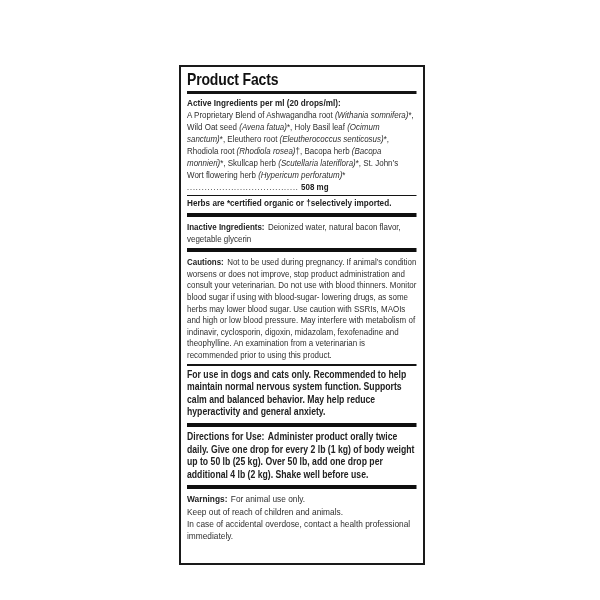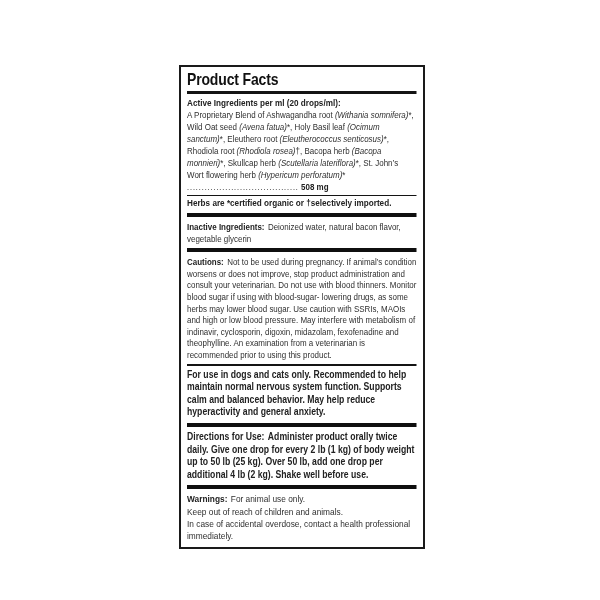--- a/index.html
+++ b/index.html
@@ -11,21 +11,21 @@
     position: relative;
     overflow: hidden;
   }
   .panel {
     position: absolute;
     left: 179px; top: 65px;
     width: 246px;
     box-sizing: border-box;
     border: 2px solid #1a1a1a;
     background: #ffffff;
-    padding: 3px 6px 4px 6px;
+    padding: 3px 6px 20px 6px;
   }
   
   .condense {
     width: 117.6%;
     transform: scaleX(0.85);
     transform-origin: 0 0;
   }
   h1.title {
     margin: 0;
     font-size: 16.5px;

